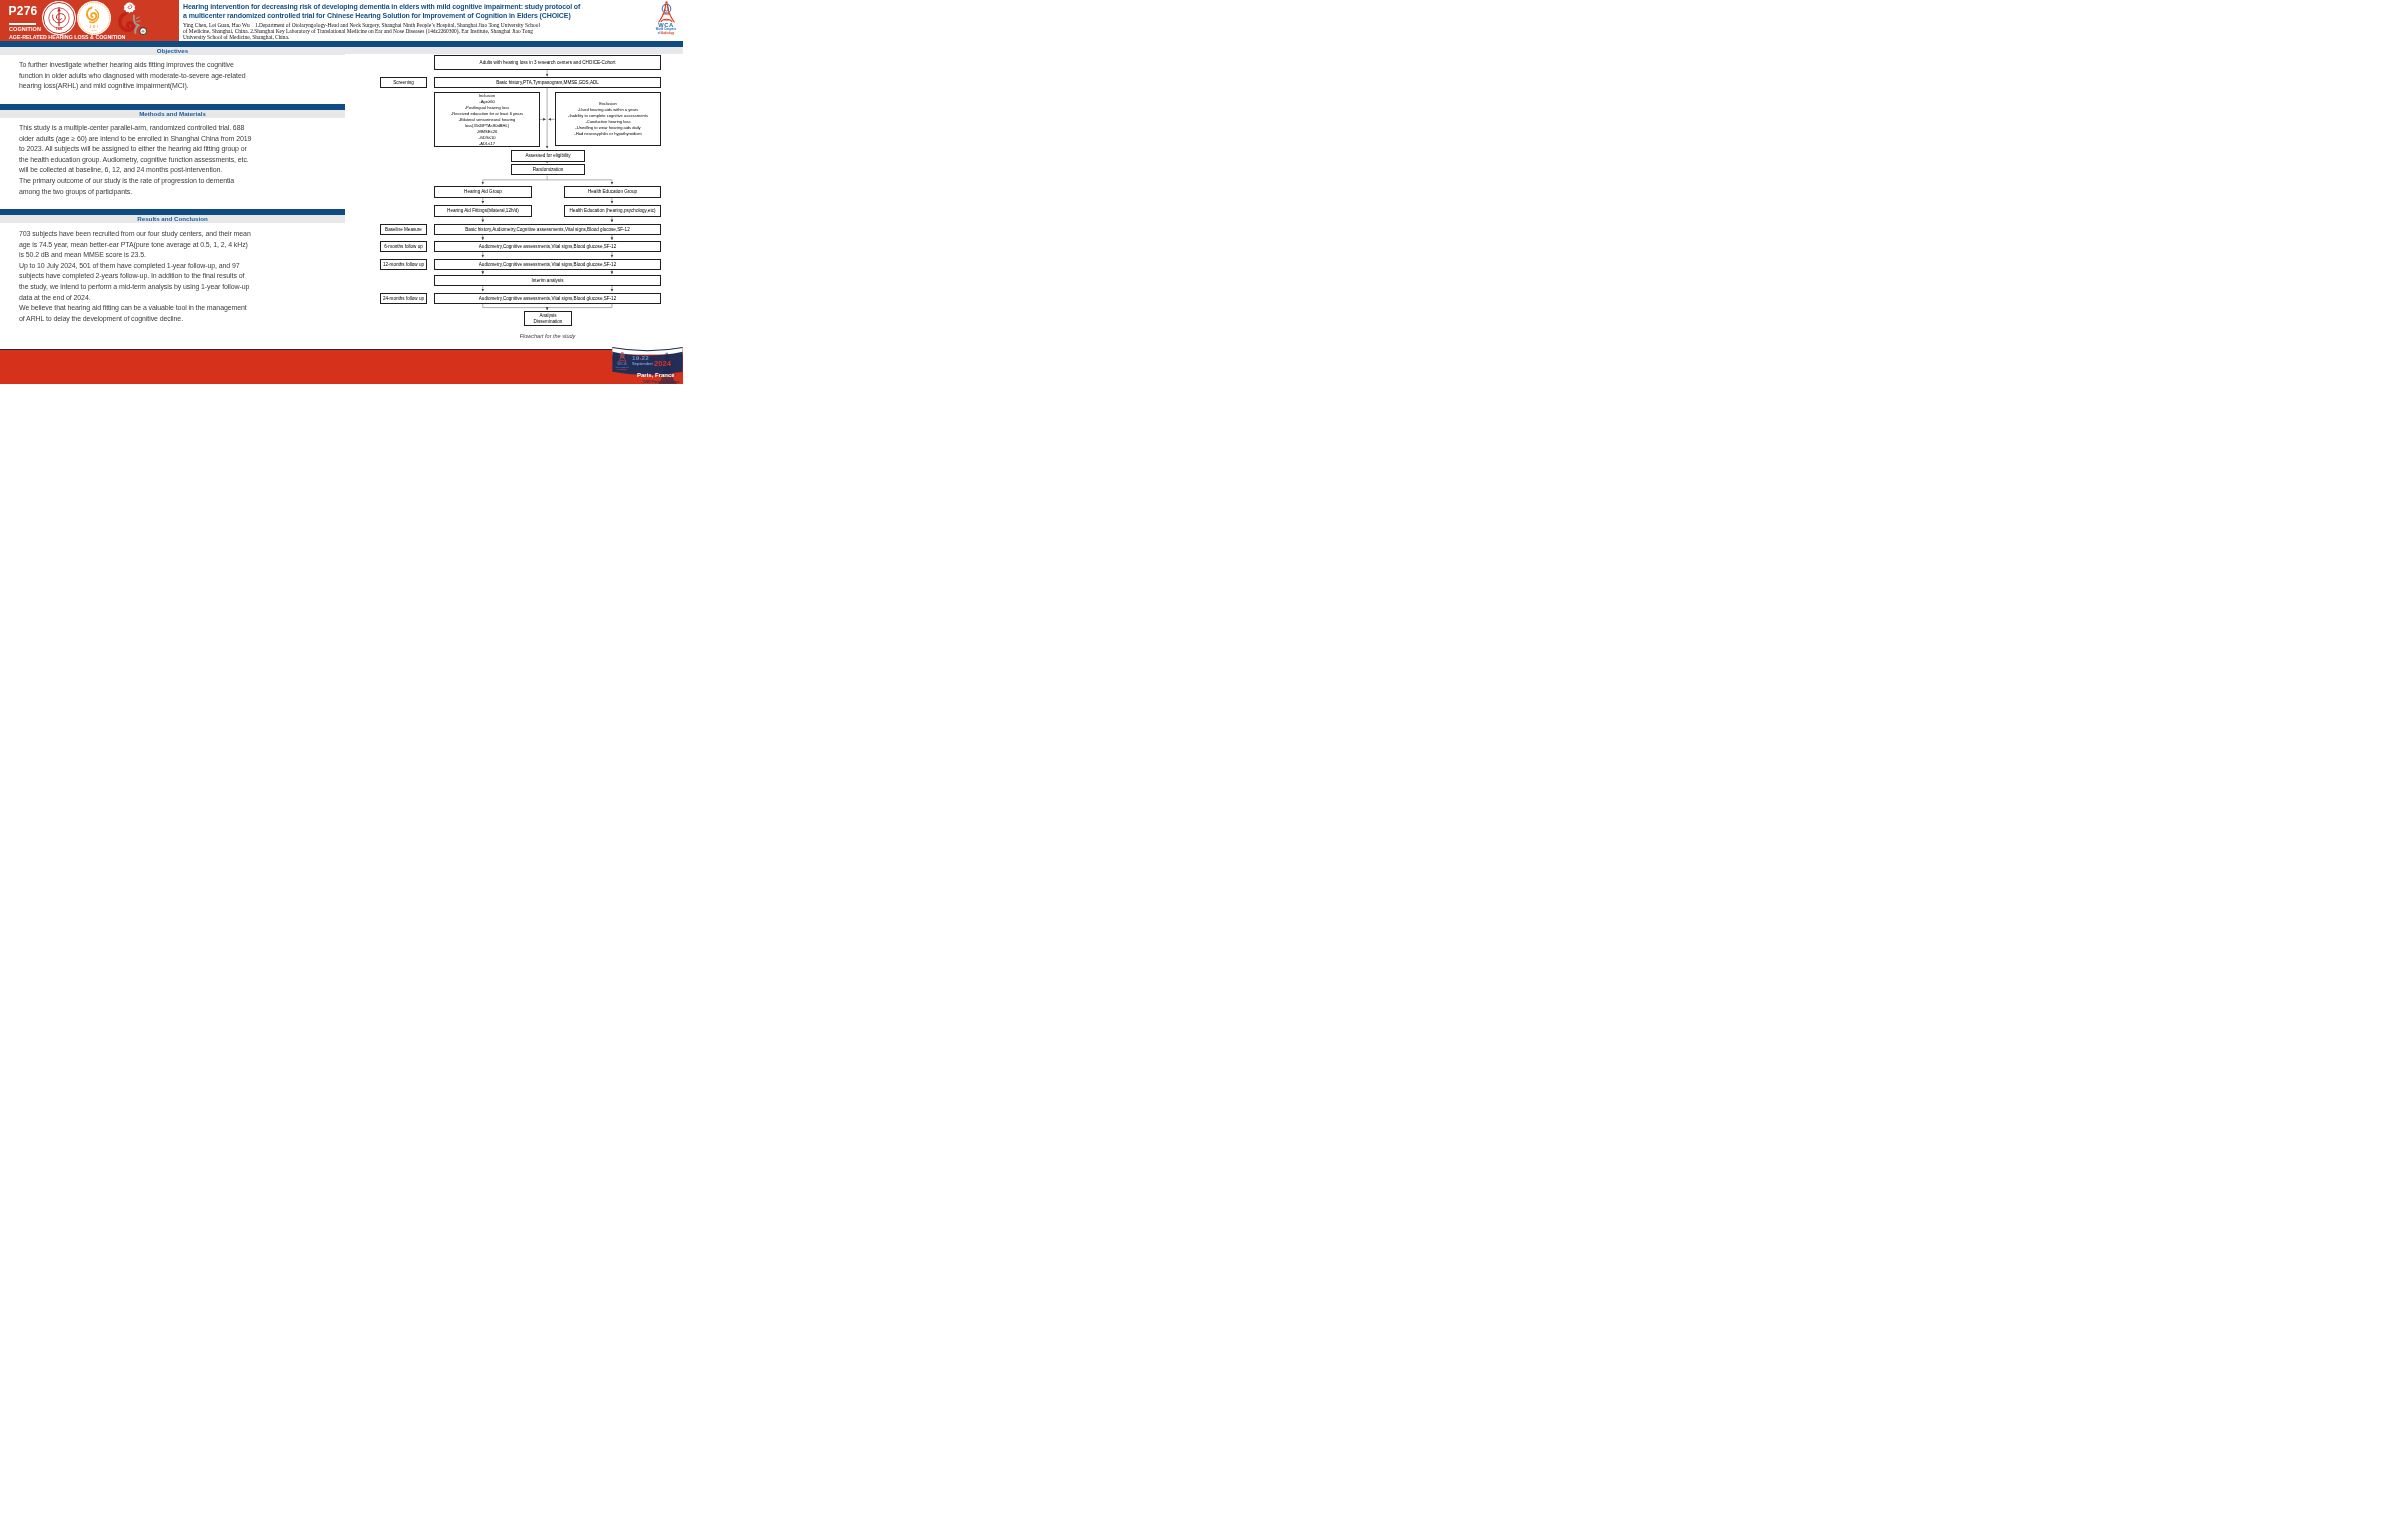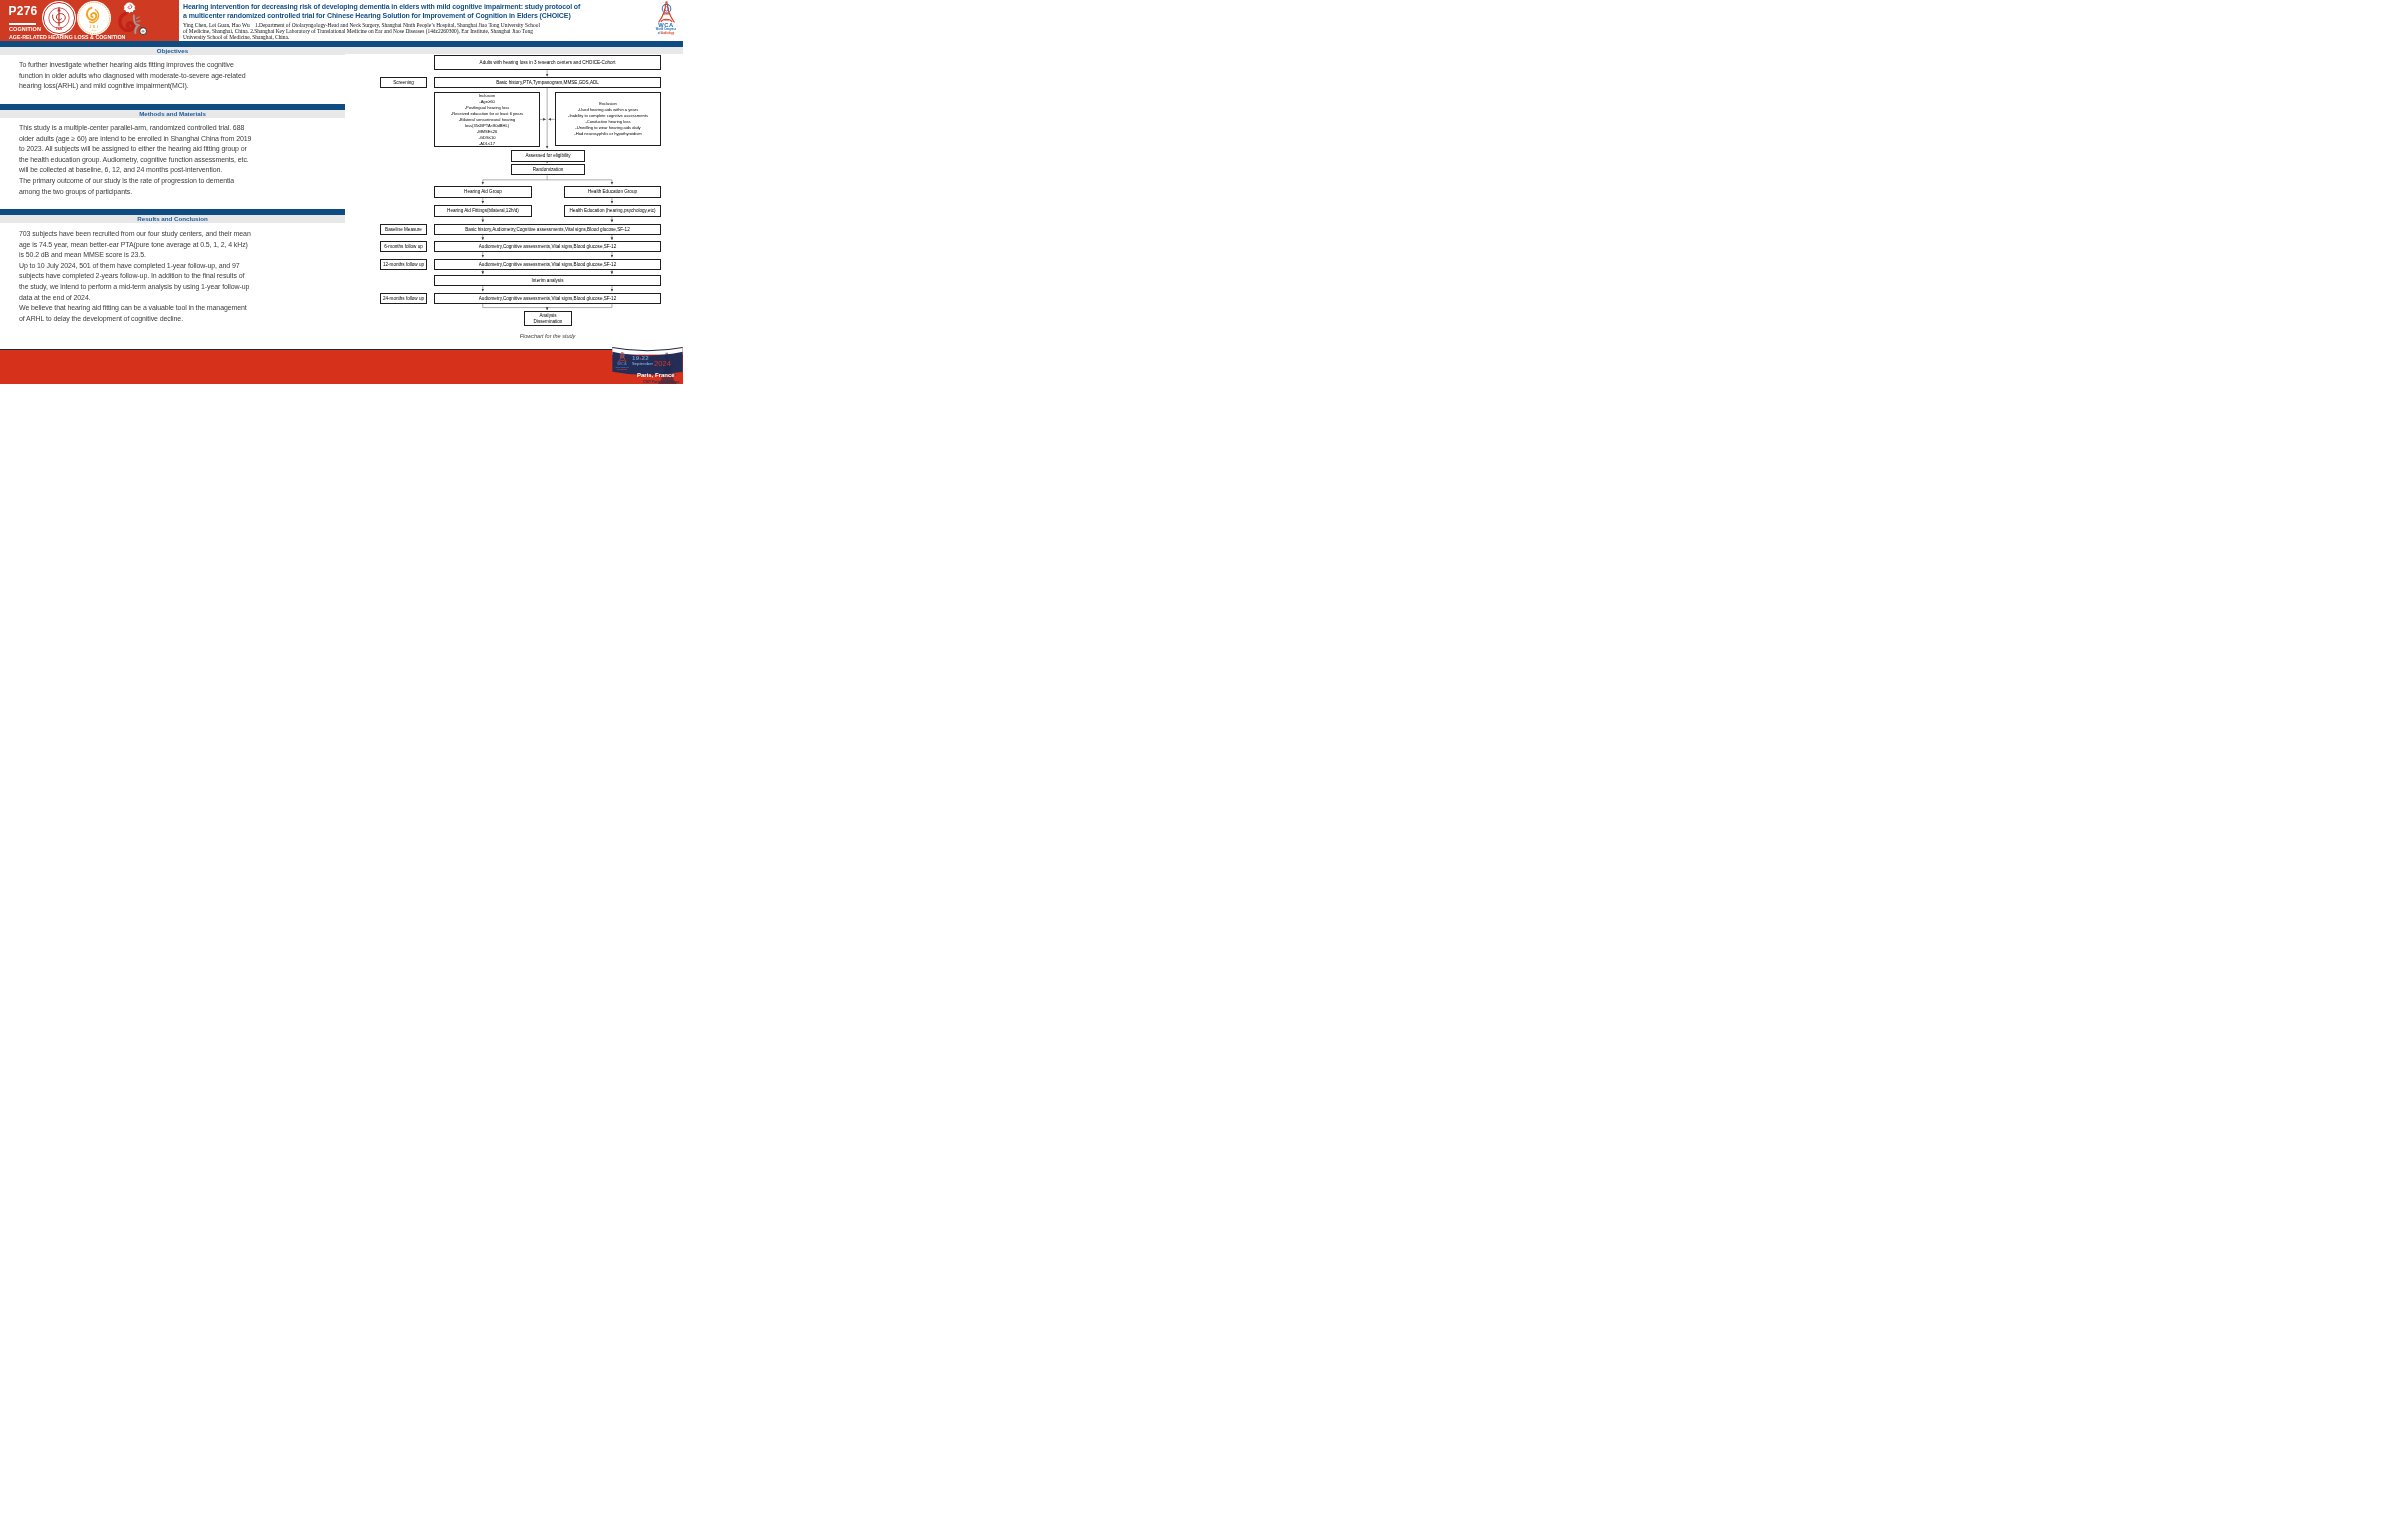--- a/index.html
+++ b/index.html
@@ -43,21 +43,21 @@
   .fbox.small-multi{font-size:4.1px;line-height:6px;}
   .fcaption{color:#3a3a3a;font-style:italic;font-size:5.5px;text-align:center;}
 
   
   .footer-red{left:0;top:349px;width:683px;height:35px;background:#d6311a;
               border-top:1px solid #1d2746;border-bottom:1px solid #1d2746;box-sizing:content-box;}
   .badge{left:612px;top:347px;width:71px;height:37px;background:#d6311a;overflow:hidden;}
   .badge-dates{left:20px;top:6.7px;font-weight:bold;font-size:6.2px;color:#6d96cc;letter-spacing:0.2px;}
   .badge-dates .sep{color:#e8402a;}
   .badge-month{left:20px;top:14.4px;font-size:4.1px;color:#7aa3d4;font-weight:bold;}
-  .badge-year{left:42px;top:11.5px;font-size:7.7px;color:#e03420;font-weight:normal;text-align:center;}
+  .badge-year{left:42px;top:11.5px;font-size:7.7px;color:#e03420;font-weight:bold;text-align:center;}
   .badge-city{left:25px;top:25px;font-size:6px;color:#ffffff;font-weight:bold;}
   .badge-venue{left:17.3px;top:33px;width:50px;text-align:right;font-size:3.4px;color:#27335e;font-weight:bold;}
   .badge-mini{left:2.9px;top:3.8px;width:14.4px;height:23px;text-align:center;line-height:1;}
   .badge-mini .acr{display:block;color:#4a7fc1;font-weight:bold;font-size:3.8px;margin-top:0.5px;letter-spacing:0.2px;}
   .badge-mini .t1{display:block;color:#4a7fc1;font-size:1.7px;font-weight:bold;margin-top:0.5px;}
   .badge-mini .t2{display:block;color:#e8402a;font-size:1.7px;font-weight:bold;margin-top:0.2px;}
 </style>
 </head>
 <body>
 

